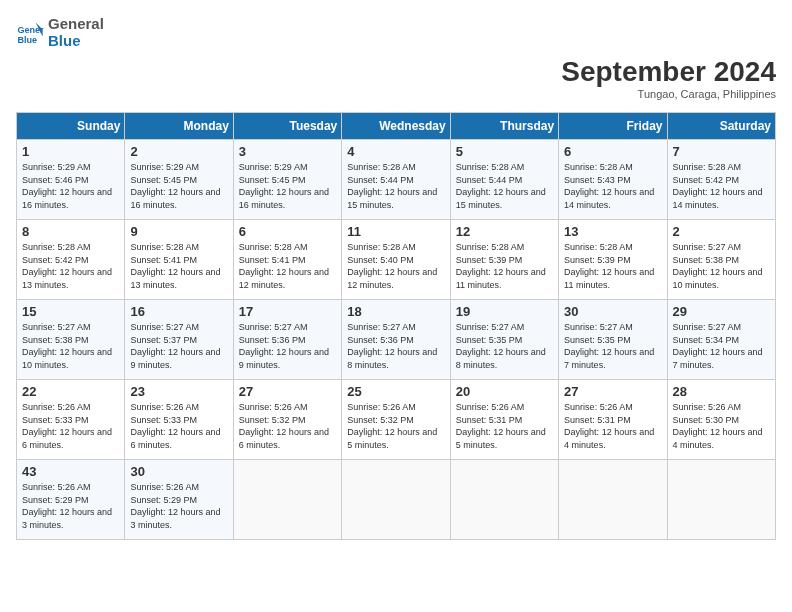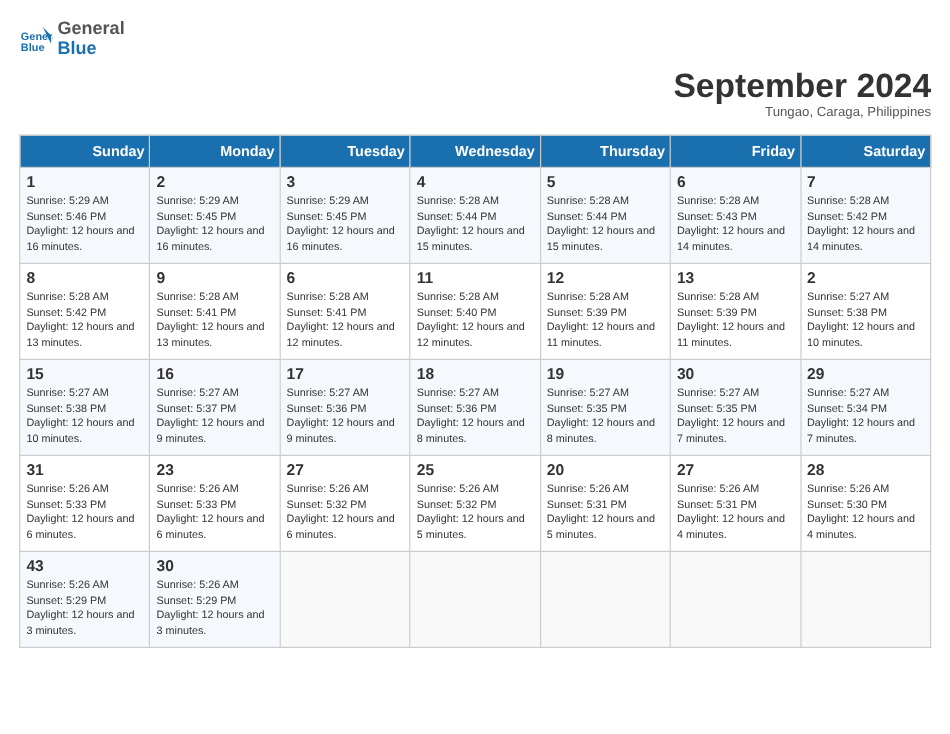--- a/index.html
+++ b/index.html
@@ -140,21 +140,21 @@
       <tr>
         <td><span class="day-number">15</span><span class="day-info">Sunrise: 5:27 AM<br>Sunset: 5:38 PM<br>Daylight: 12 hours and 10 minutes.</span></td>
         <td><span class="day-number">16</span><span class="day-info">Sunrise: 5:27 AM<br>Sunset: 5:37 PM<br>Daylight: 12 hours and 9 minutes.</span></td>
         <td><span class="day-number">17</span><span class="day-info">Sunrise: 5:27 AM<br>Sunset: 5:36 PM<br>Daylight: 12 hours and 9 minutes.</span></td>
         <td><span class="day-number">18</span><span class="day-info">Sunrise: 5:27 AM<br>Sunset: 5:36 PM<br>Daylight: 12 hours and 8 minutes.</span></td>
         <td><span class="day-number">19</span><span class="day-info">Sunrise: 5:27 AM<br>Sunset: 5:35 PM<br>Daylight: 12 hours and 8 minutes.</span></td>
         <td><span class="day-number">30</span><span class="day-info">Sunrise: 5:27 AM<br>Sunset: 5:35 PM<br>Daylight: 12 hours and 7 minutes.</span></td>
         <td><span class="day-number">29</span><span class="day-info">Sunrise: 5:27 AM<br>Sunset: 5:34 PM<br>Daylight: 12 hours and 7 minutes.</span></td>
       </tr>
       <tr>
-        <td><span class="day-number">31</span><span class="day-info">Sunrise: 5:26 AM<br>Sunset: 5:33 PM<br>Daylight: 12 hours and 6 minutes.</span></td>
+        <td><span class="day-number">22</span><span class="day-info">Sunrise: 5:26 AM<br>Sunset: 5:33 PM<br>Daylight: 12 hours and 6 minutes.</span></td>
         <td><span class="day-number">23</span><span class="day-info">Sunrise: 5:26 AM<br>Sunset: 5:33 PM<br>Daylight: 12 hours and 6 minutes.</span></td>
         <td><span class="day-number">27</span><span class="day-info">Sunrise: 5:26 AM<br>Sunset: 5:32 PM<br>Daylight: 12 hours and 6 minutes.</span></td>
         <td><span class="day-number">25</span><span class="day-info">Sunrise: 5:26 AM<br>Sunset: 5:32 PM<br>Daylight: 12 hours and 5 minutes.</span></td>
         <td><span class="day-number">20</span><span class="day-info">Sunrise: 5:26 AM<br>Sunset: 5:31 PM<br>Daylight: 12 hours and 5 minutes.</span></td>
         <td><span class="day-number">27</span><span class="day-info">Sunrise: 5:26 AM<br>Sunset: 5:31 PM<br>Daylight: 12 hours and 4 minutes.</span></td>
         <td><span class="day-number">28</span><span class="day-info">Sunrise: 5:26 AM<br>Sunset: 5:30 PM<br>Daylight: 12 hours and 4 minutes.</span></td>
       </tr>
       <tr>
         <td><span class="day-number">43</span><span class="day-info">Sunrise: 5:26 AM<br>Sunset: 5:29 PM<br>Daylight: 12 hours and 3 minutes.</span></td>
         <td><span class="day-number">30</span><span class="day-info">Sunrise: 5:26 AM<br>Sunset: 5:29 PM<br>Daylight: 12 hours and 3 minutes.</span></td>

